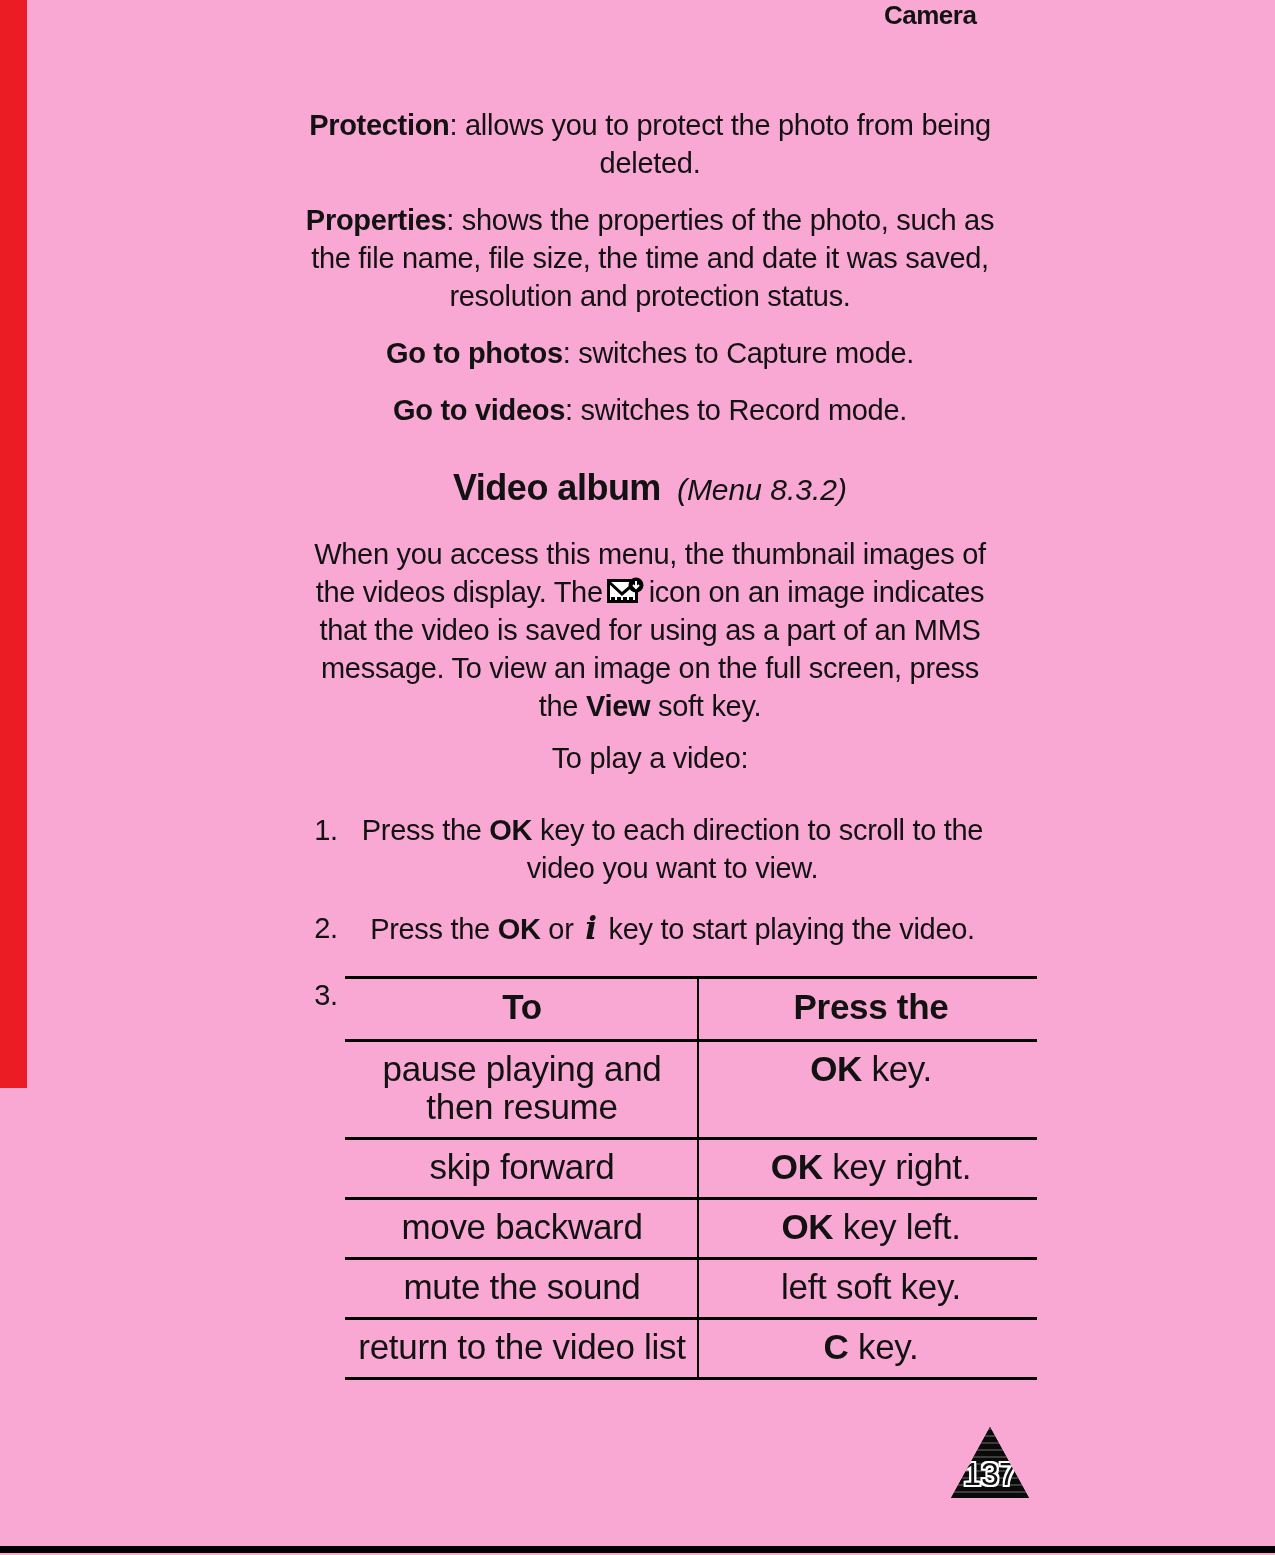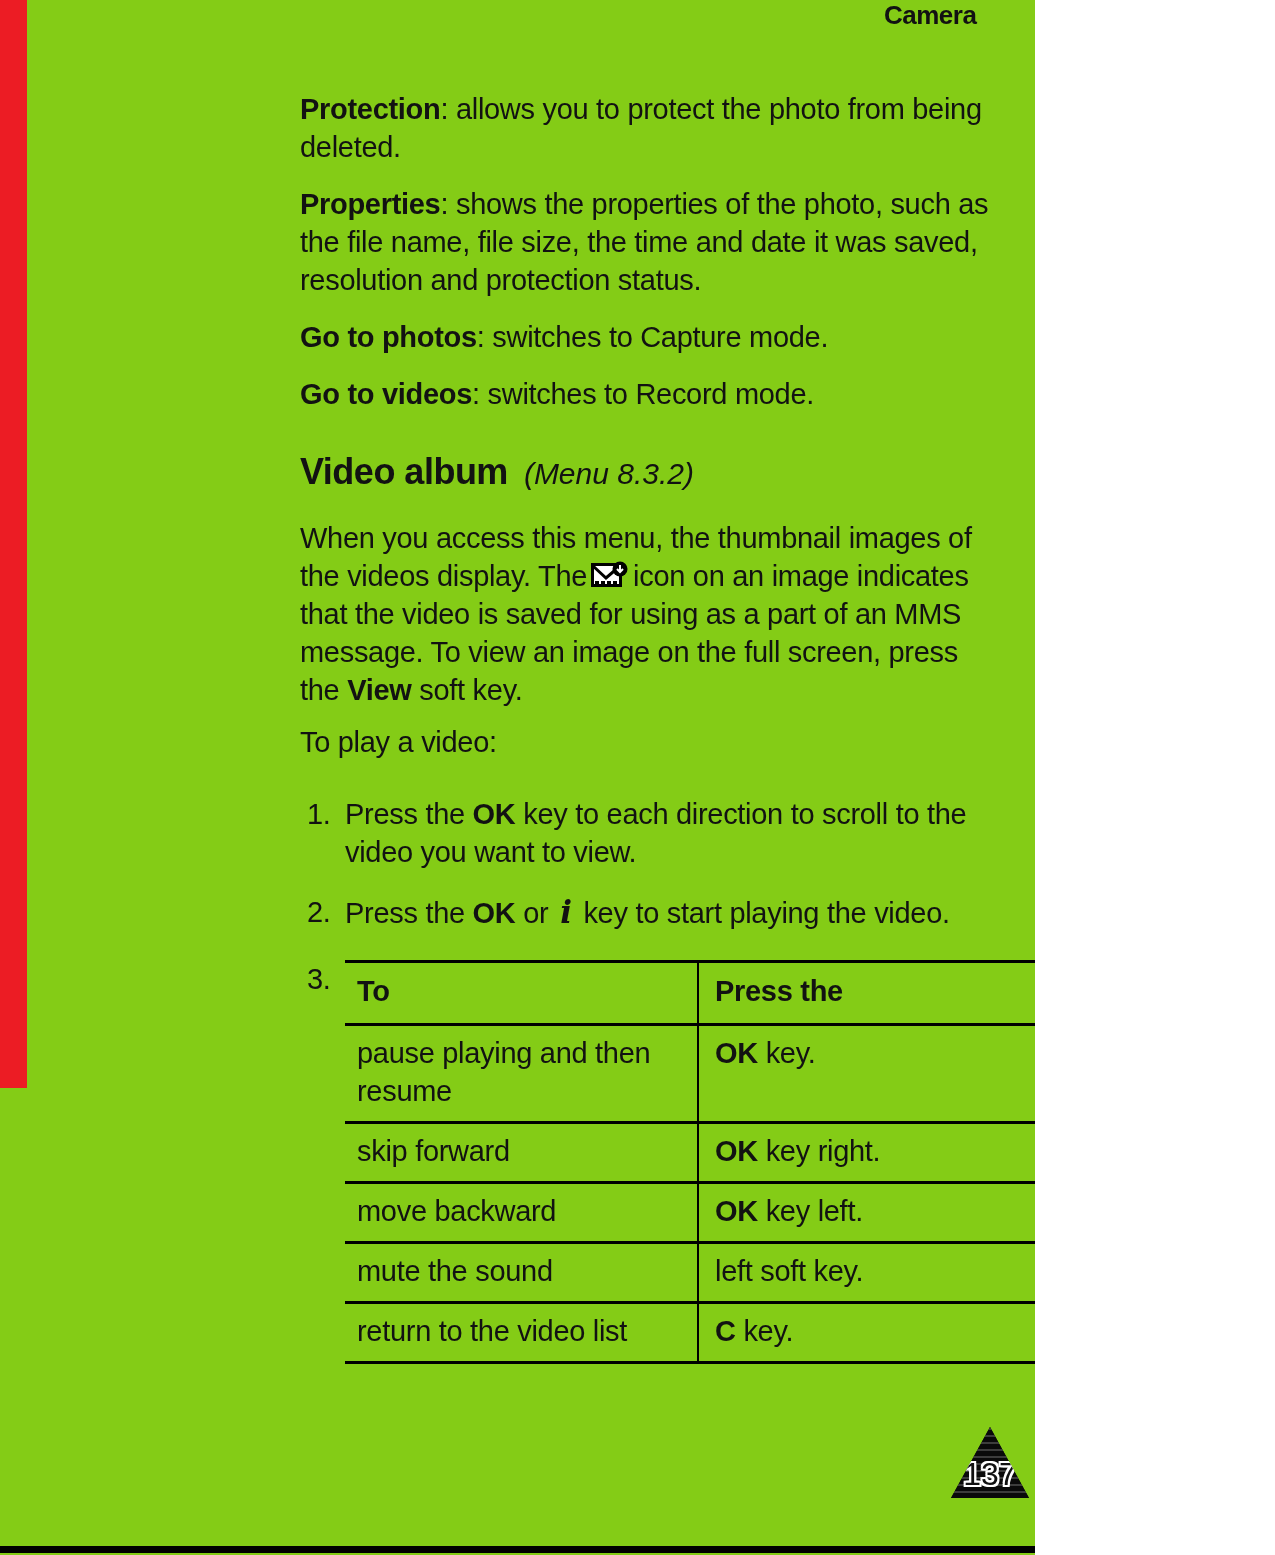--- a/index.html
+++ b/index.html
@@ -1,34 +1,34 @@
 <!DOCTYPE html>
 <html style="--edge-band: #ec1c24;"><head>
 <meta charset="utf-8">
 <style>
   html,body{margin:0;padding:0;background:#ffffff;}
   .page{
     position:relative;
-    width:1035px;height:1555px;
-    background:#84cc16;
+    width:1275px;height:1555px;
+    background:#f9a8d4;
     font-family:"Liberation Sans","DejaVu Sans",sans-serif;
     color:#121212;
     overflow:hidden;
   }
   .edge-band{
     position:absolute;left:0;top:0;width:27px;height:1088px;
     background:var(--edge-band,#ec1c24);
   }
   .running-header{
     position:absolute;top:0px;left:884px;
     font-size:26px;font-weight:bold;letter-spacing:-0.5px;
   }
   .content{
-    position:absolute;left:300px;top:90px;width:700px;
-    font-size:29px;line-height:38px;letter-spacing:-0.3px;
+    position:absolute;left:300px;top:106px;width:700px;
+    font-size:29px;line-height:38px;letter-spacing:-0.3px;text-align:center;
   }
   .para{margin:0 0 19px 0;}
   .para b{font-weight:bold;}
   .section-heading{
     margin:36px 0 22px 0;
     font-size:36px;line-height:46px;font-weight:bold;letter-spacing:-0.5px;
   }
   .menu-ref{
     font-size:30px;font-weight:normal;font-style:italic;
     margin-left:16px;letter-spacing:0;
@@ -40,21 +40,21 @@
   .step-text{flex:1;}
   .kbd{font-weight:bold;}
   .i-key{
     font-family:"DejaVu Serif","Liberation Serif",serif;
     font-weight:bold;font-style:italic;font-size:31px;padding:0 4px;
   }
   .mms-icon{display:inline-block;vertical-align:-4px;line-height:0;margin:0 4px;}
   .step3{display:flex;margin-top:28px;}
   .keytable{
     border-collapse:collapse;width:642px;table-layout:fixed;
-    font-size:29px;line-height:38px;letter-spacing:-0.3px;
+    font-size:35px;line-height:38px;letter-spacing:-0.3px;
   }
   .keytable td{
     vertical-align:top;
     border-top:3px solid #000;
     padding:8px 10px 11px 12px;
   }
   .keytable tr:last-child td{border-bottom:3px solid #000;}
   .keytable td.c1{width:330px;border-right:2px solid #000;}
   .keytable td.c2{width:312px;padding-left:16px;}
   .keytable tr.head td{font-weight:bold;padding-top:9px;padding-bottom:13px;}

